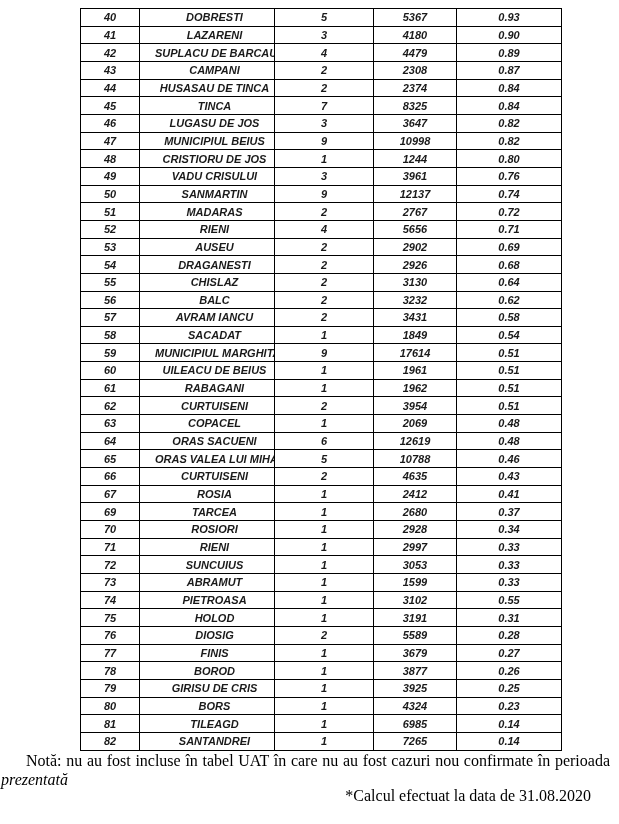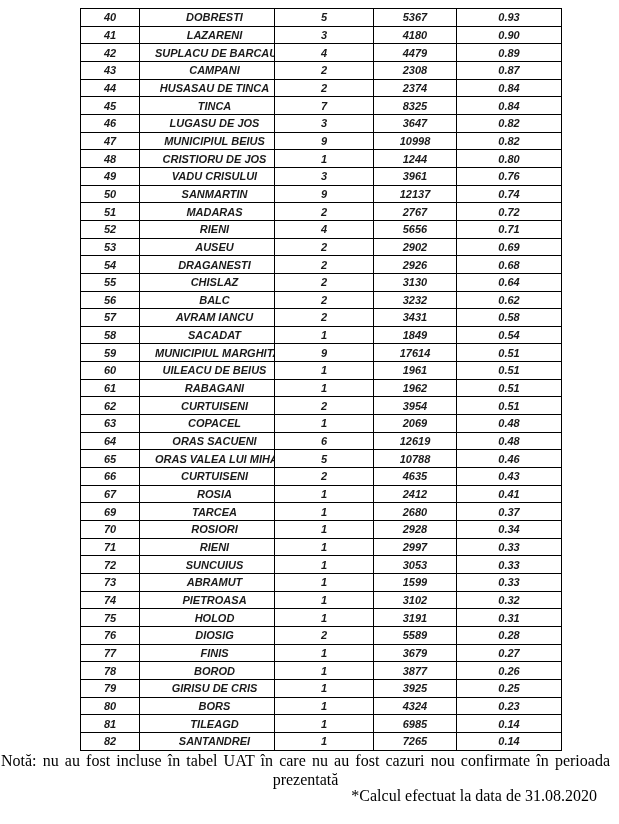--- a/index.html
+++ b/index.html
@@ -47,28 +47,30 @@
     left: 1px;
     top: 751px;
     width: 609px;
     font-size: 16px;
     line-height: 19px;
     color: #000000;
   }
   .note-line1 {
     text-align: justify;
     text-align-last: justify;
+    padding-left: 25px;
   }
   .note-line2 {
-    text-align: center;
+    text-align: left;
+    font-style: italic;
   }
   .calc-note {
     position: absolute;
     top: 786px;
-    right: 22px;
+    right: 28px;
     font-size: 16px;
     line-height: 19px;
     color: #000000;
     text-align: right;
   }
 </style>
 </head>
 <body>
 
 <div class="page">
@@ -311,21 +313,21 @@
           <td class="name-cell">ABRAMUT</td>
           <td>1</td>
           <td>1599</td>
           <td>0.33</td>
         </tr>
         <tr>
           <td>74</td>
           <td class="name-cell">PIETROASA</td>
           <td>1</td>
           <td>3102</td>
-          <td>0.32</td>
+          <td>0.55</td>
         </tr>
         <tr>
           <td>75</td>
           <td class="name-cell">HOLOD</td>
           <td>1</td>
           <td>3191</td>
           <td>0.31</td>
         </tr>
         <tr>
           <td>76</td>

